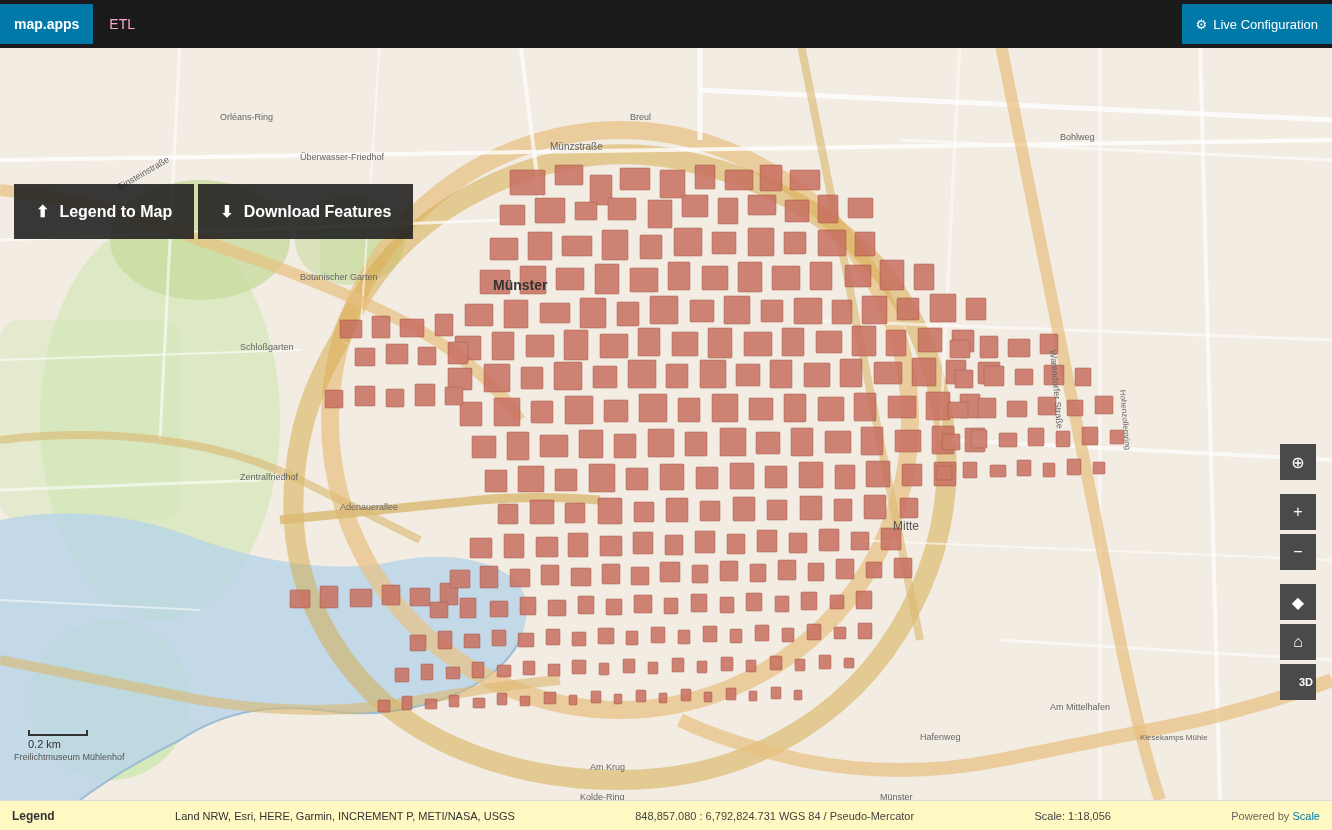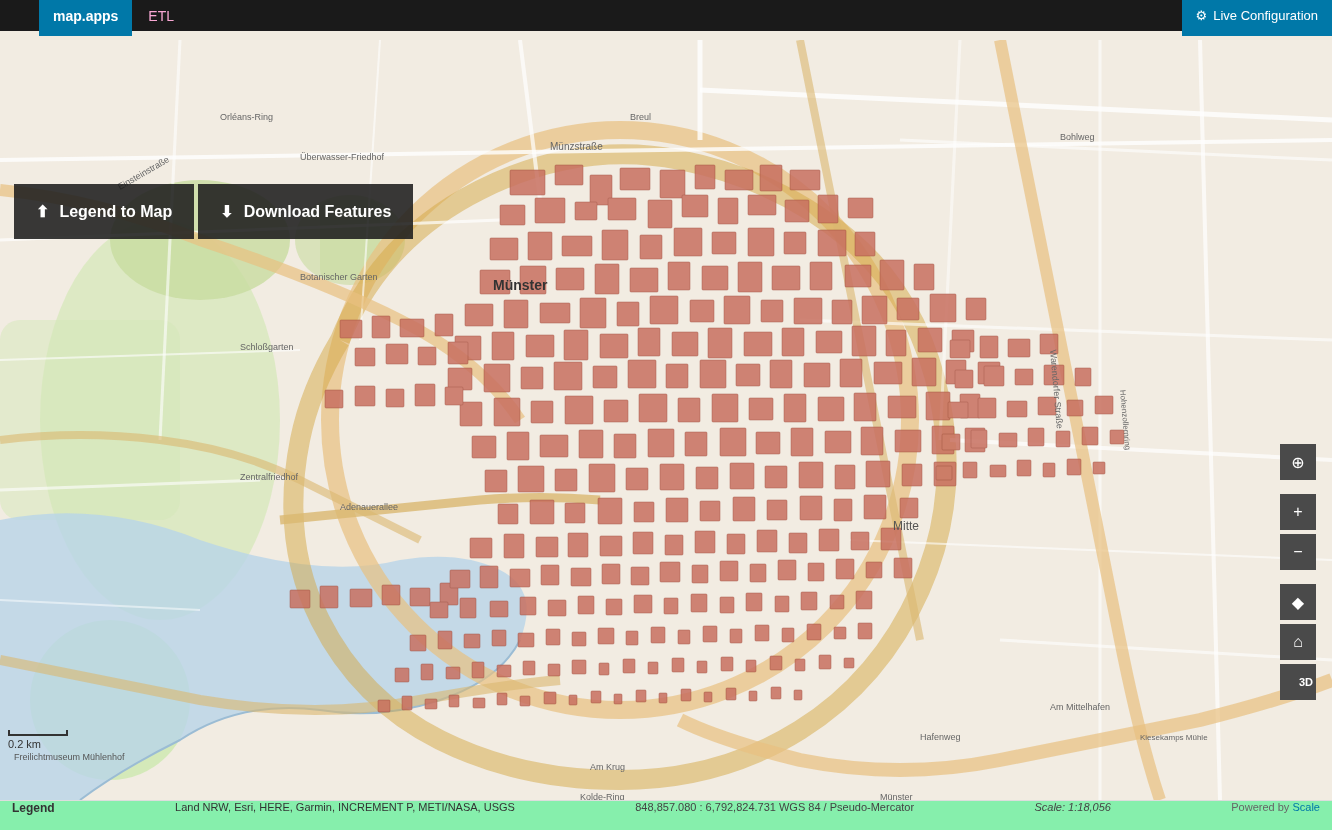--- a/index.html
+++ b/index.html
@@ -2,27 +2,26 @@
 <html><head>
   <meta charset="utf-8">
   <style>
     * { margin: 0; padding: 0; box-sizing: border-box; }
     body { width: 1332px; height: 830px; overflow: hidden; font-family: Arial, sans-serif; background: #f0ebe0; }
 
     
     #header {
       position: absolute;
       top: 0; left: 0; right: 0;
-      height: 31px;
+      height: 48px;
       background: #1a1a1a;
       display: flex;
       align-items: center;
       justify-content: space-between;
       z-index: 100;
-      padding-left: 39px;
     }
     #header-left {
       display: flex;
       align-items: center;
     }
     #brand {
       background: #0078a8;
       color: white;
       font-size: 14px;
       font-weight: bold;
@@ -104,51 +103,51 @@
       justify-content: center;
       font-size: 16px;
     }
     .ctrl-separator { height: 6px; }
 
     
     #bottom-bar {
       position: absolute;
       bottom: 0; left: 0; right: 0;
       height: 30px;
-      background: #86efac;
+      background: #fef9c3;
       border-top: 1px solid #ddd;
       display: flex;
+      align-items: center;
       justify-content: space-between;
       padding: 0 12px;
       font-size: 11px;
       color: #333;
       z-index: 100;
     }
     #legend-label {
       font-weight: bold;
       font-size: 12px;
     }
     #coords-info {
       color: #444;
     }
     #scale-info {
       color: #444;
-      font-style: italic;
     }
     #powered-by {
       color: #666;
     }
     #powered-by a {
       color: #0078a8;
       text-decoration: none;
     }
     #scale-bar {
       position: absolute;
       bottom: 50px;
-      left: 8px;
+      left: 28px;
       display: flex;
       flex-direction: column;
       align-items: flex-start;
       z-index: 50;
     }
     #scale-bar-inner {
       width: 60px;
       height: 6px;
       border: 2px solid #333;
       border-top: none;

